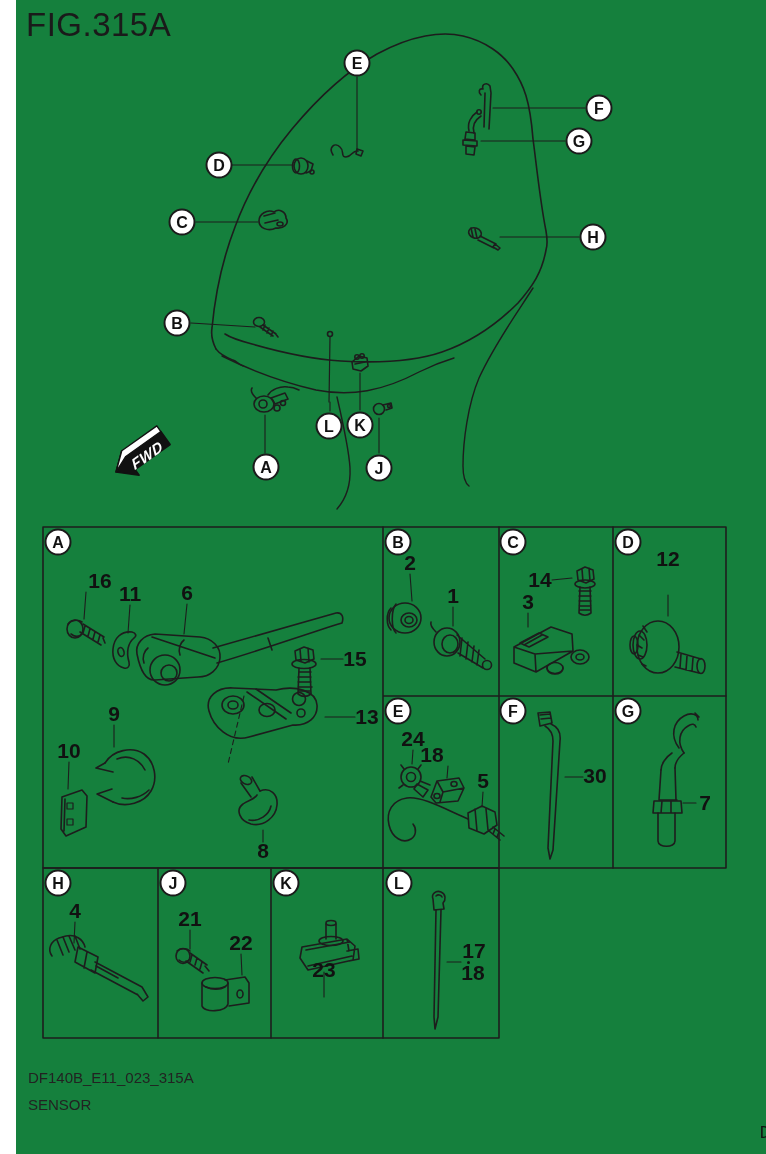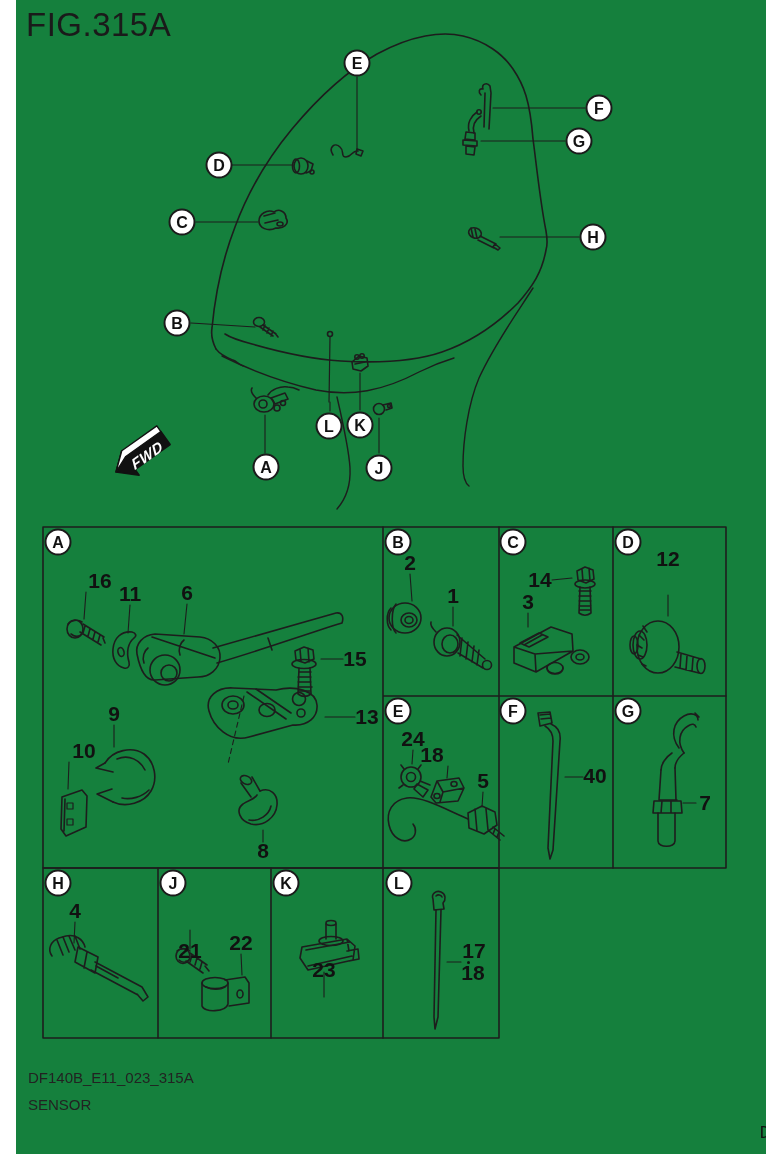--- a/index.html
+++ b/index.html
@@ -315,42 +315,42 @@
   <div class="cb" style="left:157px;top:883px">J</div>
   <div class="cb" style="left:270px;top:883px">K</div>
   <div class="cb" style="left:383px;top:883px">L</div>
 
   <div class="pn" style="left:84px;top:581px">16</div>
   <div class="pn" style="left:114px;top:594px">11</div>
   <div class="pn" style="left:171px;top:593px">6</div>
   <div class="pn" style="left:339px;top:659px">15</div>
   <div class="pn" style="left:351px;top:717px">13</div>
   <div class="pn" style="left:98px;top:714px">9</div>
-  <div class="pn" style="left:68px;top:751px">10</div>
+  <div class="pn" style="left:53px;top:751px">10</div>
   <div class="pn" style="left:247px;top:851px">8</div>
 
   <div class="pn" style="left:394px;top:563px">2</div>
   <div class="pn" style="left:437px;top:596px">1</div>
 
   <div class="pn" style="left:524px;top:580px">14</div>
   <div class="pn" style="left:512px;top:602px">3</div>
 
   <div class="pn" style="left:652px;top:559px">12</div>
 
   <div class="pn" style="left:397px;top:739px">24</div>
   <div class="pn" style="left:416px;top:755px">18</div>
   <div class="pn" style="left:467px;top:781px">5</div>
 
-  <div class="pn" style="left:579px;top:776px">40</div>
+  <div class="pn" style="left:579px;top:776px">30</div>
 
   <div class="pn" style="left:689px;top:803px">7</div>
 
   <div class="pn" style="left:59px;top:911px">4</div>
 
-  <div class="pn" style="left:174px;top:951px">21</div>
+  <div class="pn" style="left:174px;top:919px">21</div>
   <div class="pn" style="left:225px;top:943px">22</div>
 
   <div class="pn" style="left:308px;top:970px">23</div>
 
   <div class="pn" style="left:458px;top:951px">17</div>
   <div class="dot" style="left:451px;top:961px"></div>
   <div class="pn" style="left:457px;top:973px">18</div>
 
   <div class="footer-code">DF140B_E11_023_315A</div>
   <div class="footer-name">SENSOR</div>

